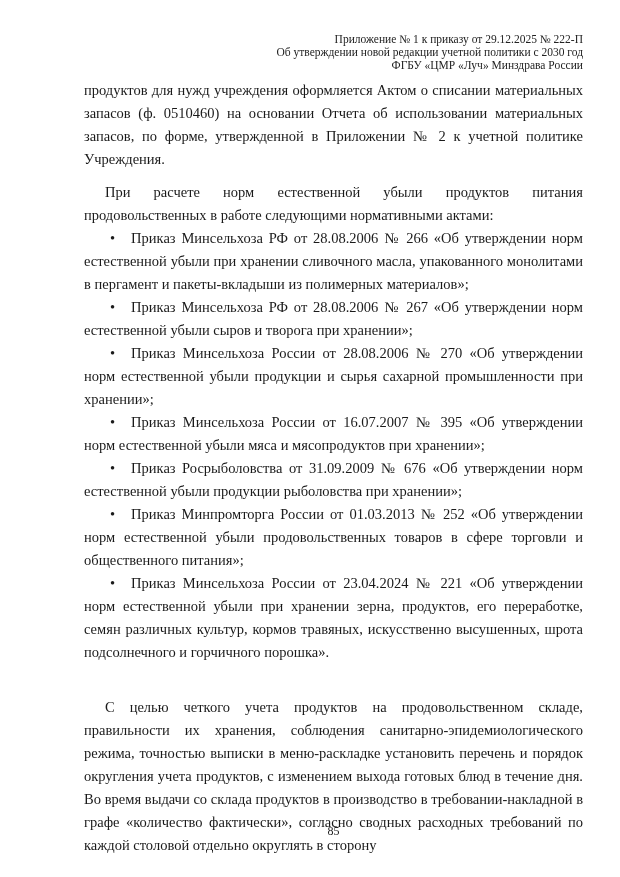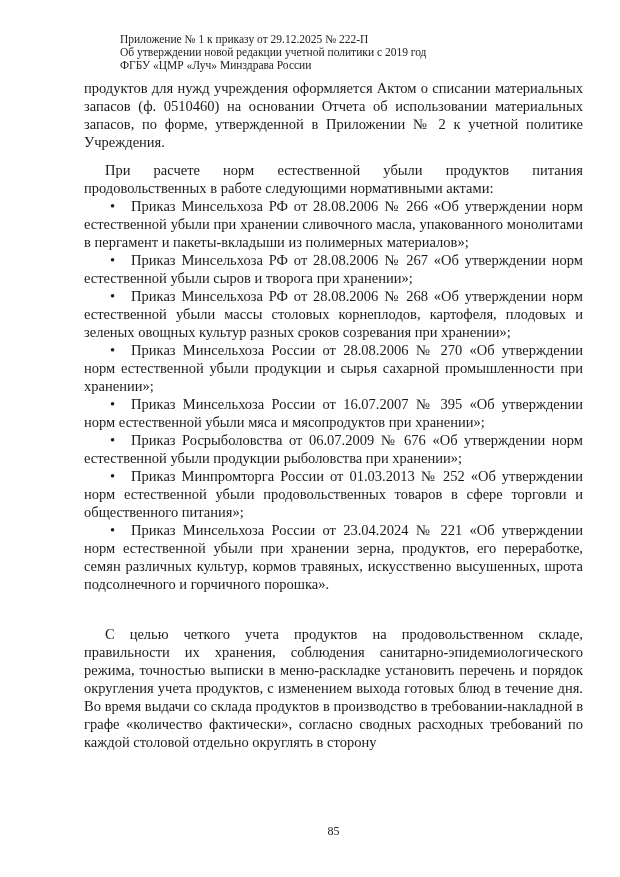--- a/index.html
+++ b/index.html
@@ -16,29 +16,29 @@
     font-family: "Liberation Serif", "DejaVu Serif", serif;
     overflow: hidden;
     box-sizing: border-box;
   }
   .doc-header {
     margin-top: 33px;
     margin-left: 120px;
     margin-right: 37px;
     font-size: 11.5px;
     line-height: 12.8px;
-    text-align: left;
+    text-align: right;
     color: #222222;
   }
   .doc-body {
     margin-top: 8px;
     margin-left: 84px;
     margin-right: 37px;
     font-size: 14.5px;
-    line-height: 18px;
+    line-height: 23px;
     text-align: justify;
   }
   .para {
     margin: 0;
     padding: 0;
   }
   .para.indent {
     text-indent: 21px;
   }
   .para.gap {
@@ -71,35 +71,34 @@
     color: #222222;
   }
 </style>
 </head>
 <body>
 
 <div class="page">
 
   <div class="doc-header">
     <div class="header-line">Приложение № 1 к приказу от 29.12.2025 № 222-П</div>
-    <div class="header-line">Об утверждении новой редакции учетной политики с 2019 год</div>
+    <div class="header-line">Об утверждении новой редакции учетной политики с 2030 год</div>
     <div class="header-line">ФГБУ «ЦМР «Луч» Минздрава России</div>
   </div>
 
   <div class="doc-body">
     <p class="para">продуктов для нужд учреждения оформляется Актом о списании материальных запасов (ф. 0510460) на основании Отчета об использовании материальных запасов, по форме, утвержденной в Приложении № 2 к учетной политике Учреждения.</p>
     <p class="para indent gap">При расчете норм естественной убыли продуктов питания продовольственных в работе следующими нормативными актами:</p>
 
     <ul class="acts-list">
       <li class="act">Приказ Минсельхоза РФ от 28.08.2006 № 266 «Об утверждении норм естественной убыли при хранении сливочного масла, упакованного монолитами в пергамент и пакеты-вкладыши из полимерных материалов»;</li>
       <li class="act">Приказ Минсельхоза РФ от 28.08.2006 № 267 «Об утверждении норм естественной убыли сыров и творога при хранении»;</li>
-      <li class="act">Приказ Минсельхоза РФ от 28.08.2006 № 268 «Об утверждении норм естественной убыли массы столовых корнеплодов, картофеля, плодовых и зеленых овощных культур разных сроков созревания при хранении»;</li>
       <li class="act">Приказ Минсельхоза России от 28.08.2006 № 270 «Об утверждении норм естественной убыли продукции и сырья сахарной промышленности при хранении»;</li>
       <li class="act">Приказ Минсельхоза России от 16.07.2007 № 395 «Об утверждении норм естественной убыли мяса и мясопродуктов при хранении»;</li>
-      <li class="act">Приказ Росрыболовства от 06.07.2009 № 676 «Об утверждении норм естественной убыли продукции рыболовства при хранении»;</li>
+      <li class="act">Приказ Росрыболовства от 31.09.2009 № 676 «Об утверждении норм естественной убыли продукции рыболовства при хранении»;</li>
       <li class="act">Приказ Минпромторга России от 01.03.2013 № 252 «Об утверждении норм естественной убыли продовольственных товаров в сфере торговли и общественного питания»;</li>
       <li class="act">Приказ Минсельхоза России от 23.04.2024 № 221 «Об утверждении норм естественной убыли при хранении зерна, продуктов, его переработке, семян различных культур, кормов травяных, искусственно высушенных, шрота подсолнечного и горчичного порошка».</li>
     </ul>
 
     <p class="para indent big-gap">С целью четкого учета продуктов на продовольственном складе, правильности их хранения, соблюдения санитарно-эпидемиологического режима, точностью выписки в меню-раскладке установить перечень и порядок округления учета продуктов, с изменением выхода готовых блюд в течение дня. Во время выдачи со склада продуктов в производство в требовании-накладной в графе «количество фактически», согласно сводных расходных требований по каждой столовой отдельно округлять в сторону</p>
   </div>
 
   <div class="doc-footer">
     <span>85</span>
   </div>

